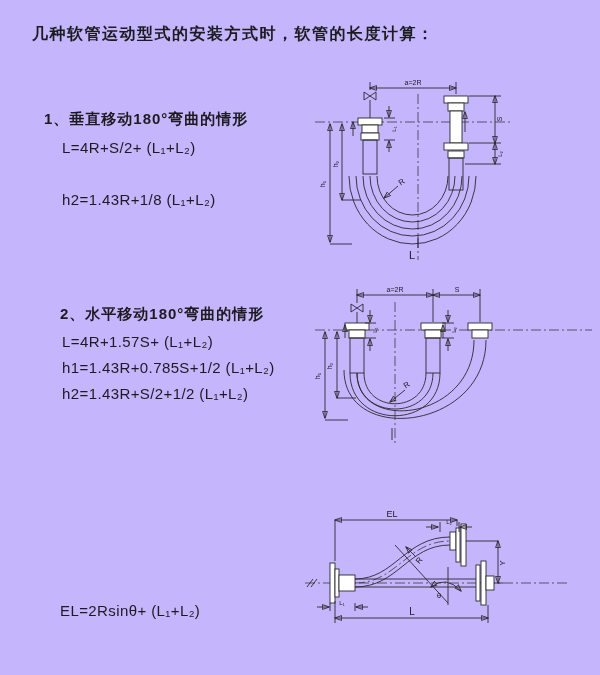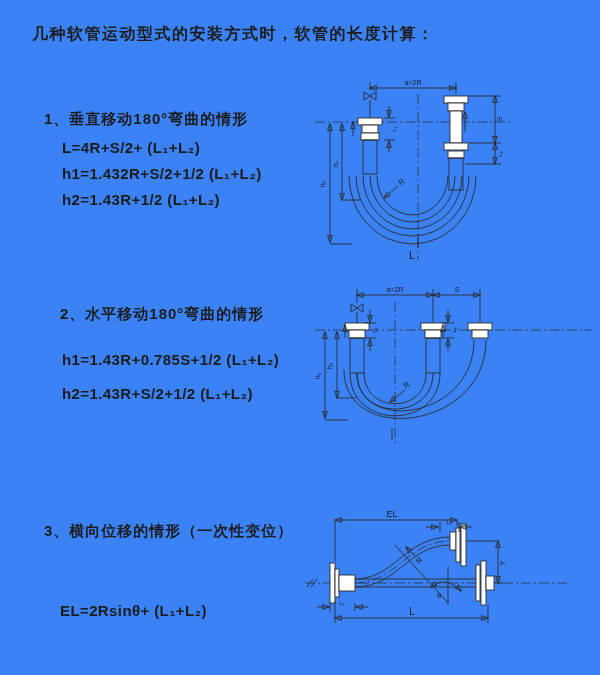--- a/index.html
+++ b/index.html
@@ -1,46 +1,45 @@
 <!DOCTYPE html>
 <html><head>
 <meta charset="utf-8">
 <style>
   html,body{margin:0;padding:0;background:#e8e8e8;}
   .page{
-    position:relative;width:600px;height:675px;background:#3b82f6;
+    position:relative;width:600px;height:675px;background:#c4b5fd;
     font-family:"Liberation Sans","DejaVu Sans",sans-serif;color:#1c1c1c;
     overflow:hidden;
   }
   .title{position:absolute;left:32px;top:24px;font-size:16px;font-weight:700;letter-spacing:1.5px;}
   .sec-heading{position:absolute;font-size:15px;font-weight:700;letter-spacing:1px;white-space:nowrap;}
-  .formula{position:absolute;font-size:15px;font-weight:700;letter-spacing:.4px;white-space:nowrap;}
+  .formula{position:absolute;font-size:15px;font-weight:400;letter-spacing:.4px;white-space:nowrap;}
   svg.diag{position:absolute;}
   svg.diag line,svg.diag path,svg.diag rect{stroke:#2a2a2a;stroke-width:.9;fill:none;}
   svg.diag .cl{stroke-dasharray:10 3 2 3;stroke-width:.7;}
   svg.diag rect.solid{fill:#fff;}
   svg.diag text{stroke:none;fill:#1c1c1c;font-family:"Liberation Sans","DejaVu Sans",sans-serif;}
 </style>
 </head>
 <body>
 
 <div class="page">
 
   <div class="title">几种软管运动型式的安装方式时，软管的长度计算：</div>
 
   <div class="sec-heading" style="left:44px;top:110px">1、垂直移动180°弯曲的情形</div>
   <div class="formula" style="left:62px;top:139px">L=4R+S/2+ (L₁+L₂)</div>
-  <div class="formula" style="left:62px;top:165px">h1=1.432R+S/2+1/2 (L₁+L₂)</div>
-  <div class="formula" style="left:62px;top:191px">h2=1.43R+1/2 (L₁+L₂)</div>
+  <div class="formula" style="left:62px;top:191px">h2=1.43R+1/8 (L₁+L₂)</div>
 
   <div class="sec-heading" style="left:60px;top:305px">2、水平移动180°弯曲的情形</div>
-  <div class="formula" style="left:62px;top:351px">h1=1.43R+0.785S+1/2 (L₁+L₂)</div>
+  <div class="formula" style="left:62px;top:333px">L=4R+1.57S+ (L₁+L₂)</div>
+  <div class="formula" style="left:62px;top:359px">h1=1.43R+0.785S+1/2 (L₁+L₂)</div>
   <div class="formula" style="left:62px;top:385px">h2=1.43R+S/2+1/2 (L₁+L₂)</div>
 
-  <div class="sec-heading" style="left:44px;top:522px">3、横向位移的情形（一次性变位）</div>
   <div class="formula" style="left:60px;top:602px">EL=2Rsinθ+ (L₁+L₂)</div>
 
   <svg class="diag" style="left:305px;top:72px" width="250" height="190" viewBox="0 0 250 190">
     <defs>
       <marker id="ar1" markerWidth="8" markerHeight="8" refX="6.6" refY="3" orient="auto-start-reverse" markerUnits="userSpaceOnUse">
         <path d="M0 0.6 L7 3 L0 5.4 Z" fill="#2a2a2a" stroke="none"></path>
       </marker>
       <pattern id="hp1" width="4" height="4" patternUnits="userSpaceOnUse">
         <rect width="4" height="4" fill="#ffffff" stroke="none"></rect>
         <path d="M0 0 L4 4 M4 0 L0 4" stroke="#666" stroke-width="0.7"></path>

